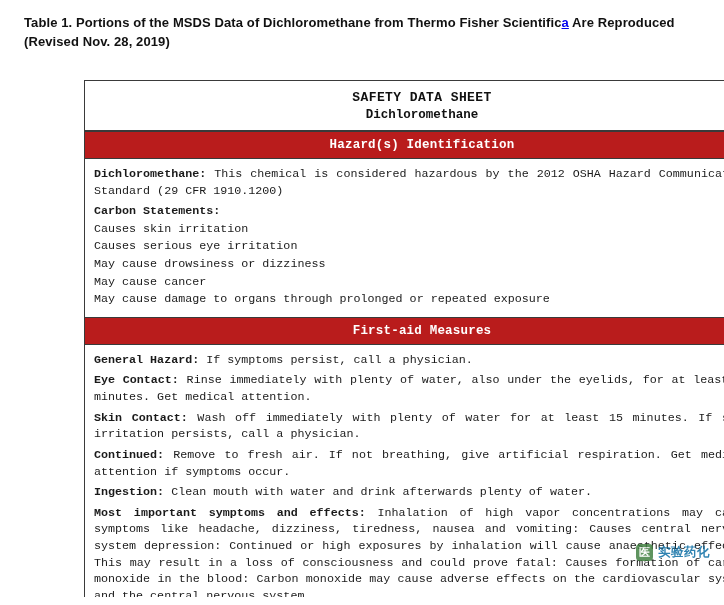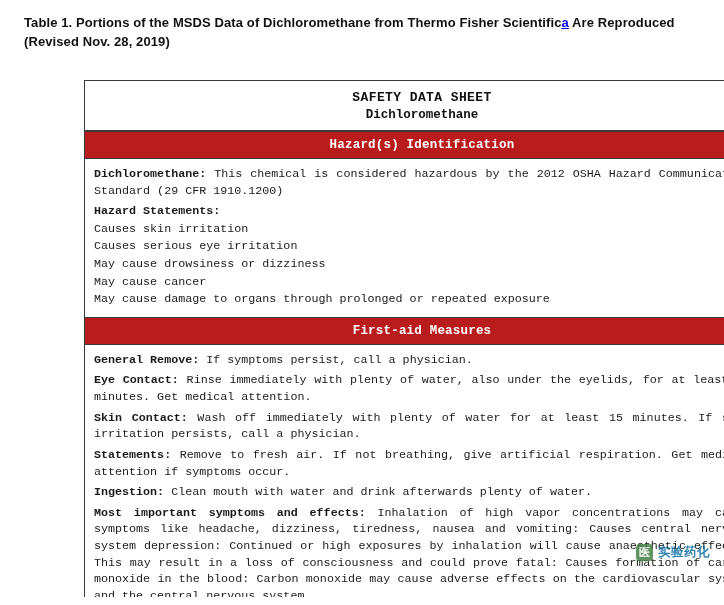--- a/index.html
+++ b/index.html
@@ -155,42 +155,42 @@
       <div class="sds-title">SAFETY DATA SHEET</div>
       <div class="sds-subtitle">Dichloromethane</div>
     </div>
 
     <div class="section-header">Hazard(s) Identification</div>
     <div class="section-body">
       <p class="para spaced">
         <span class="lbl">Dichloromethane:</span><span> This chemical is considered hazardous by the 2012 OSHA Hazard Communication Standard (29 CFR 1910.1200)</span>
       </p>
       <p class="para">
-        <span class="lbl">Hazard Statements:</span>
+        <span class="lbl">Carbon Statements:</span>
       </p>
       <p class="list-line">Causes skin irritation</p>
       <p class="list-line">Causes serious eye irritation</p>
       <p class="list-line">May cause drowsiness or dizziness</p>
       <p class="list-line">May cause cancer</p>
       <p class="list-line">May cause damage to organs through prolonged or repeated exposure</p>
     </div>
 
     <div class="section-header">First-aid Measures</div>
     <div class="section-body">
       <p class="para spaced">
-        <span class="lbl">General Remove:</span><span> If symptoms persist, call a physician.</span>
+        <span class="lbl">General Hazard:</span><span> If symptoms persist, call a physician.</span>
       </p>
       <p class="para spaced">
         <span class="lbl">Eye Contact:</span><span> Rinse immediately with plenty of water, also under the eyelids, for at least 15 minutes. Get medical attention.</span>
       </p>
       <p class="para spaced">
         <span class="lbl">Skin Contact:</span><span> Wash off immediately with plenty of water for at least 15 minutes. If skin irritation persists, call a physician.</span>
       </p>
       <p class="para spaced">
-        <span class="lbl">Statements:</span><span> Remove to fresh air. If not breathing, give artificial respiration. Get medical attention if symptoms occur.</span>
+        <span class="lbl">Continued:</span><span> Remove to fresh air. If not breathing, give artificial respiration. Get medical attention if symptoms occur.</span>
       </p>
       <p class="para spaced">
         <span class="lbl">Ingestion:</span><span> Clean mouth with water and drink afterwards plenty of water.</span>
       </p>
       <p class="para">
         <span class="lbl">Most important symptoms and effects:</span><span> Inhalation of high vapor concentrations may cause symptoms like headache, dizziness, tiredness, nausea and vomiting: Causes central nervous system depression: Continued or high exposures by inhalation will cause anaesthetic effects. This may result in a loss of consciousness and could prove fatal: Causes formation of carbon monoxide in the blood: Carbon monoxide may cause adverse effects on the cardiovascular system and the central nervous system</span>
       </p>
     </div>
 
   </div>

